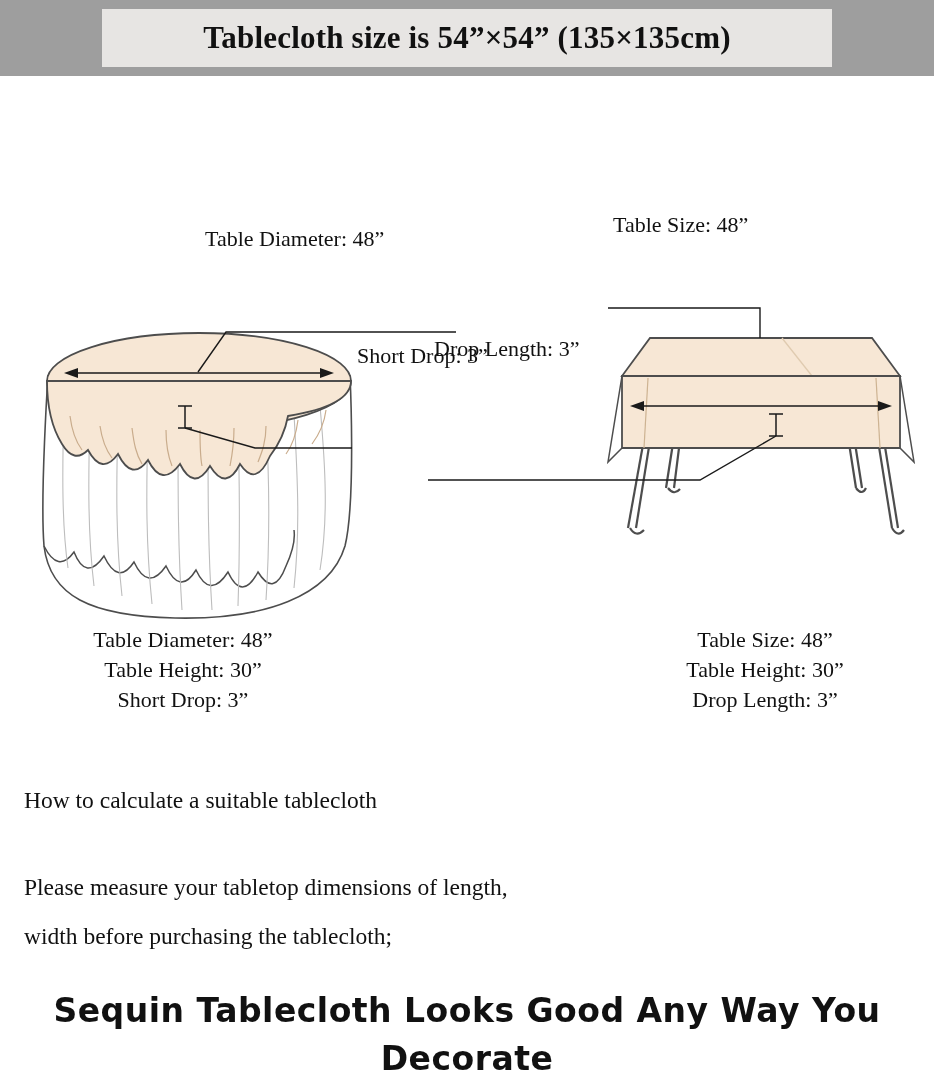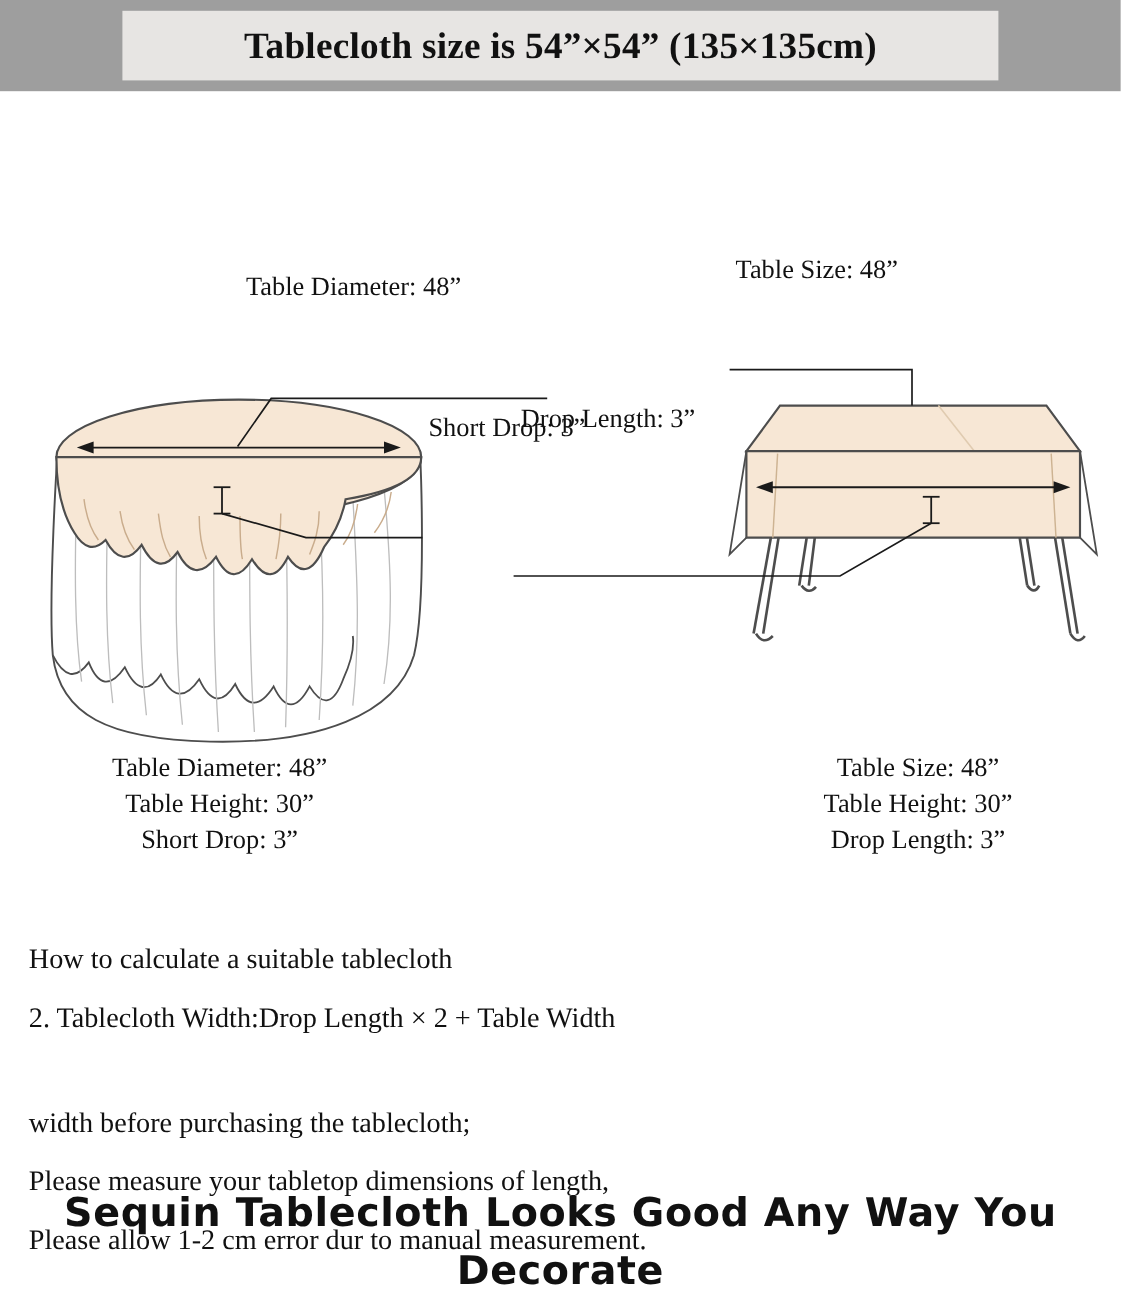--- a/index.html
+++ b/index.html
@@ -248,23 +248,21 @@
 </div>
 
 <div class="caption right">
   <div>Table Size: 48”</div>
   <div>Table Height: 30”</div>
   <div>Drop Length: 3”</div>
 </div>
 
 <div class="body-text">
   <p>How to calculate a suitable tablecloth</p>
-  <p>2. Tablecloth Width:Drop Length × 2 + Table Width</p>
   <div class="gap"></div>
+  <p>Please measure your tabletop dimensions of length,</p>
   <p>width before purchasing the tablecloth;</p>
-  <p>Please measure your tabletop dimensions of length,</p>
-  <p>Please allow 1-2 cm error dur to manual measurement.</p>
 </div>
 
 <div class="footer-headline">
   <span class="line">Sequin Tablecloth Looks Good Any Way You</span>
   <span class="line">Decorate</span>
 </div>
 
 </body></html>

